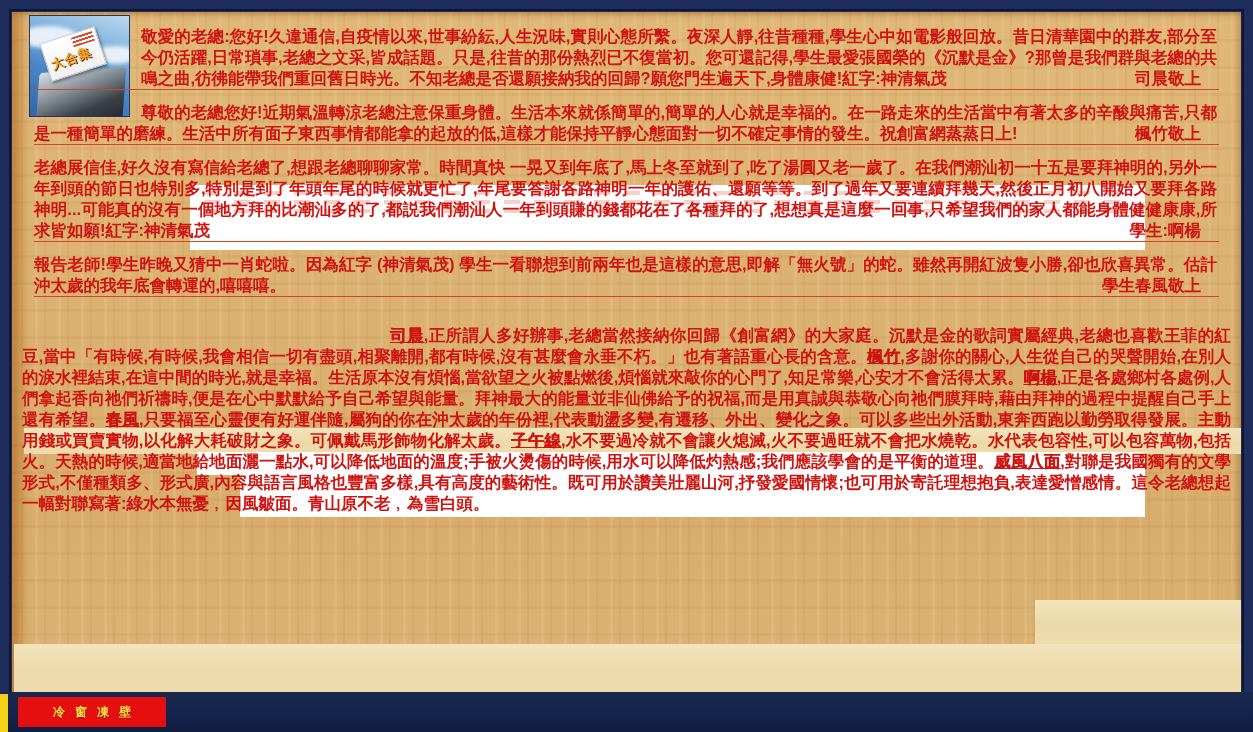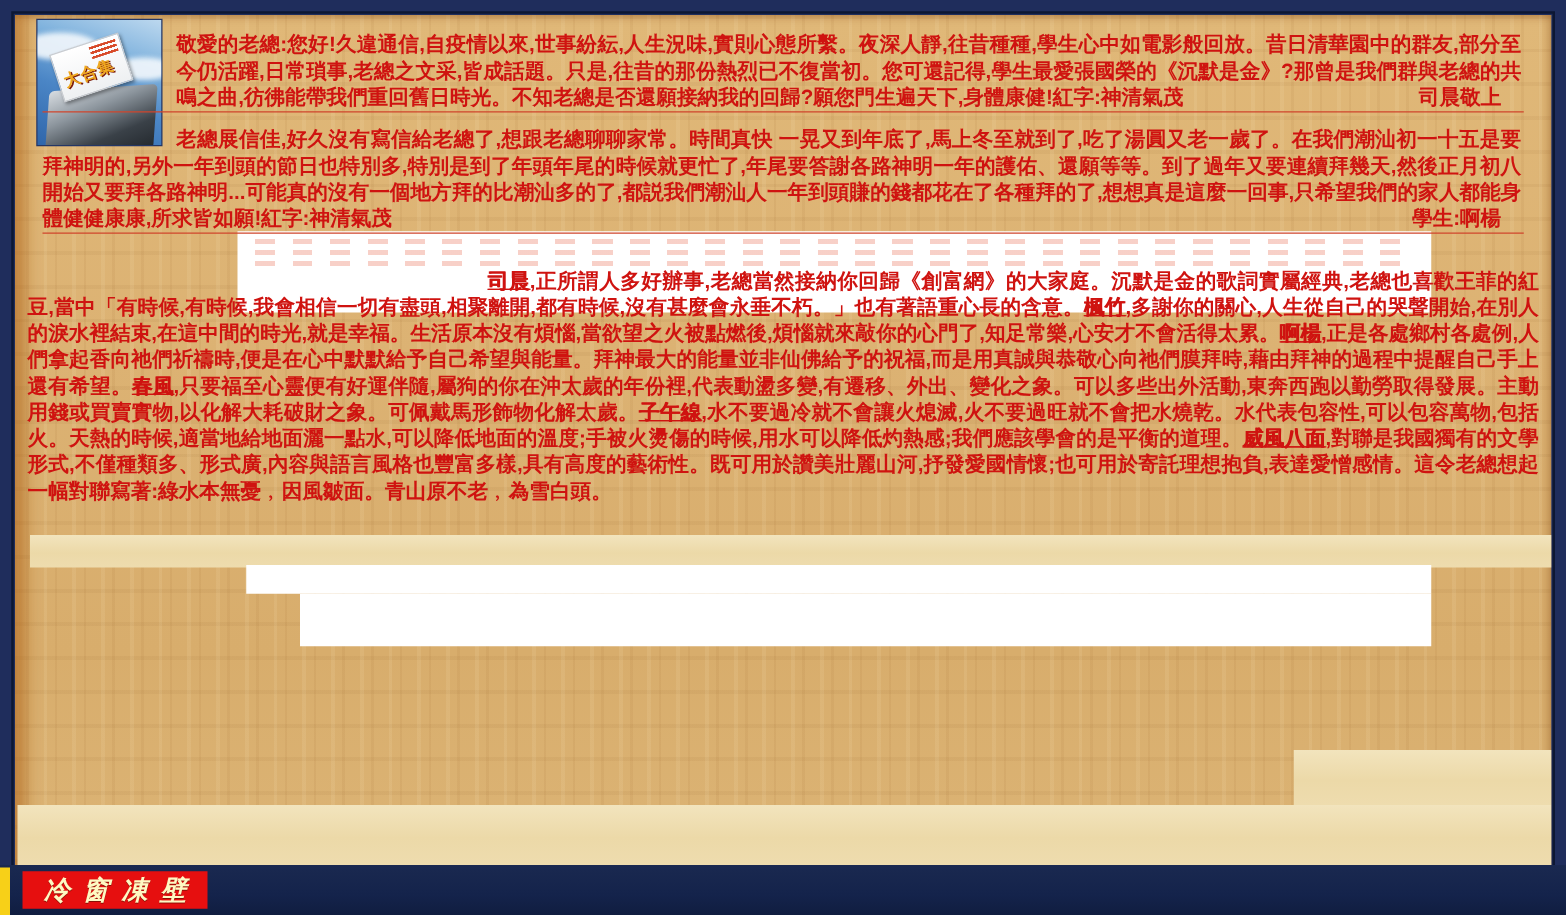--- a/index.html
+++ b/index.html
@@ -74,22 +74,22 @@
     background:repeating-linear-gradient(180deg,#d84b2a 0 2px,transparent 2px 4px);}
   
   .footer{position:absolute;left:0;right:0;bottom:0;height:40px;background:linear-gradient(180deg,#1a2950 0%,#14234b 60%,#101d40 100%);z-index:3;}
   .footer-yellow{position:absolute;left:0;bottom:0;width:8px;height:38px;background:#f7d018;z-index:4;}
   .stamp{
     position:absolute;left:18px;bottom:5px;width:148px;height:30px;z-index:4;
     background:#e60f0f;display:flex;align-items:center;justify-content:center;
   }
   .stamp span{
     font-family:"Liberation Serif","DejaVu Serif",serif;
-    font-size:21px;font-weight:bold;color:#fef9c3;
-    letter-spacing:10px;margin-right:-10px;text-shadow:0 1px 0 #8a1005;font-style:italic;
+    font-size:12px;font-weight:bold;color:#fde047;
+    letter-spacing:10px;margin-right:-10px;text-shadow:0 1px 0 #8a1005;
   }
 </style>
 </head>
 <body>
 
 <div class="frame"></div>
 <div class="frame-inner-line"></div>
 
 <div class="paper">
 
@@ -109,23 +109,25 @@
       <div class="cloud c2"></div>
       <div class="monitor"></div>
       <div class="envelope">
         <div class="env-lines"></div>
         <div class="env-label">大合集</div>
       </div>
     </div>
 
     <p class="letter"><span>敬愛的老總:您好!久違通信,自疫情以來,世事紛紜,人生況味,實則心態所繫。夜深人靜,往昔種種,學生心中如電影般回放。昔日清華園中的群友,部分至今仍活躍,日常瑣事,老總之文采,皆成話題。只是,往昔的那份熱烈已不復當初。您可還記得,學生最愛張國榮的《沉默是金》?那曾是我們群與老總的共鳴之曲,彷彿能帶我們重回舊日時光。不知老總是否還願接納我的回歸?願您門生遍天下,身體康健!紅字:神清氣茂</span><span class="sig">司晨敬上</span></p>
 
+    <p class="letter"><span>尊敬的老總您好!近期氣溫轉涼老總注意保重身體。生活本來就係簡單的,簡單的人心就是幸福的。在一路走來的生活當中有著太多的辛酸與痛苦,只都是一種簡單的磨練。生活中所有面子東西事情都能拿的起放的低,這樣才能保持平靜心態面對一切不確定事情的發生。祝創富網蒸蒸日上!</span><span class="sig">楓竹敬上</span></p>
 
     <p class="letter"><span>老總展信佳,好久沒有寫信給老總了,想跟老總聊聊家常。時間真快 一晃又到年底了,馬上冬至就到了,吃了湯圓又老一歲了。在我們潮汕初一十五是要拜神明的,另外一年到頭的節日也特別多,特別是到了年頭年尾的時候就更忙了,年尾要答謝各路神明一年的護佑、還願等等。到了過年又要連續拜幾天,然後正月初八開始又要拜各路神明...可能真的沒有一個地方拜的比潮汕多的了,都説我們潮汕人一年到頭賺的錢都花在了各種拜的了,想想真是這麼一回事,只希望我們的家人都能身體健健康康,所求皆如願!紅字:神清氣茂</span><span class="sig">學生:啊楊</span></p>
 
+    <p class="letter"><span>報告老師!學生昨晚又猜中一肖蛇啦。因為紅字 (神清氣茂) 學生一看聯想到前兩年也是這樣的意思,即解「無火號」的蛇。雖然再開紅波隻小勝,卻也欣喜異常。估計沖太歲的我年底會轉運的,嘻嘻嘻。</span><span class="sig">學生春風敬上</span></p>
 
 
 
 
     <p class="reply"><span class="nm">司晨</span><span>,正所謂人多好辦事,老總當然接納你回歸《創富網》的大家庭。沉默是金的歌詞實屬經典,老總也喜歡王菲的紅豆,當中「有時候,有時候,我會相信一切有盡頭,相聚離開,都有時候,沒有甚麼會永垂不朽。」也有著語重心長的含意。</span><span class="nm">楓竹</span><span>,多謝你的關心,人生從自己的哭聲開始,在別人的淚水裡結束,在這中間的時光,就是幸福。生活原本沒有煩惱,當欲望之火被點燃後,煩惱就來敲你的心門了,知足常樂,心安才不會活得太累。</span><span class="nm">啊楊</span><span>,正是各處鄉村各處例,人們拿起香向祂們祈禱時,便是在心中默默給予自己希望與能量。拜神最大的能量並非仙佛給予的祝福,而是用真誠與恭敬心向祂們膜拜時,藉由拜神的過程中提醒自己手上還有希望。</span><span class="nm">春風</span><span>,只要福至心靈便有好運伴隨,屬狗的你在沖太歲的年份裡,代表動盪多變,有遷移、外出、變化之象。可以多些出外活動,東奔西跑以勤勞取得發展。主動用錢或買賣實物,以化解大耗破財之象。可佩戴馬形飾物化解太歲。</span><span class="nm">子午線</span><span>,水不要過冷就不會讓火熄滅,火不要過旺就不會把水燒乾。水代表包容性,可以包容萬物,包括火。天熱的時候,適當地給地面灑一點水,可以降低地面的溫度;手被火燙傷的時候,用水可以降低灼熱感;我們應該學會的是平衡的道理。</span><span class="nm">威風八面</span><span>,對聯是我國獨有的文學形式,不僅種類多、形式廣,內容與語言風格也豐富多樣,具有高度的藝術性。既可用於讚美壯麗山河,抒發愛國情懷;也可用於寄託理想抱負,表達愛憎感情。這令老總想起一幅對聯寫著:綠水本無憂﹐因風皺面。青山原不老﹐為雪白頭。</span></p>
 
   </div>
 </div>
 
 <div class="footer"></div>

